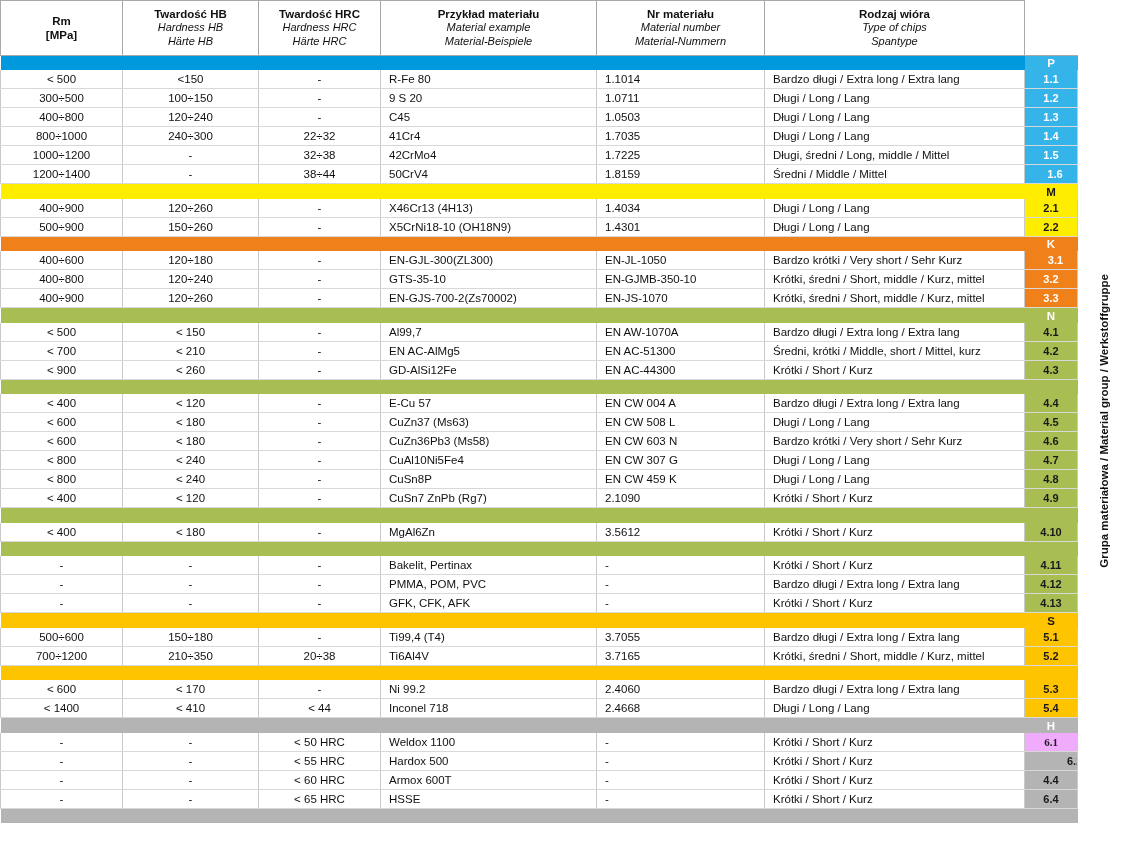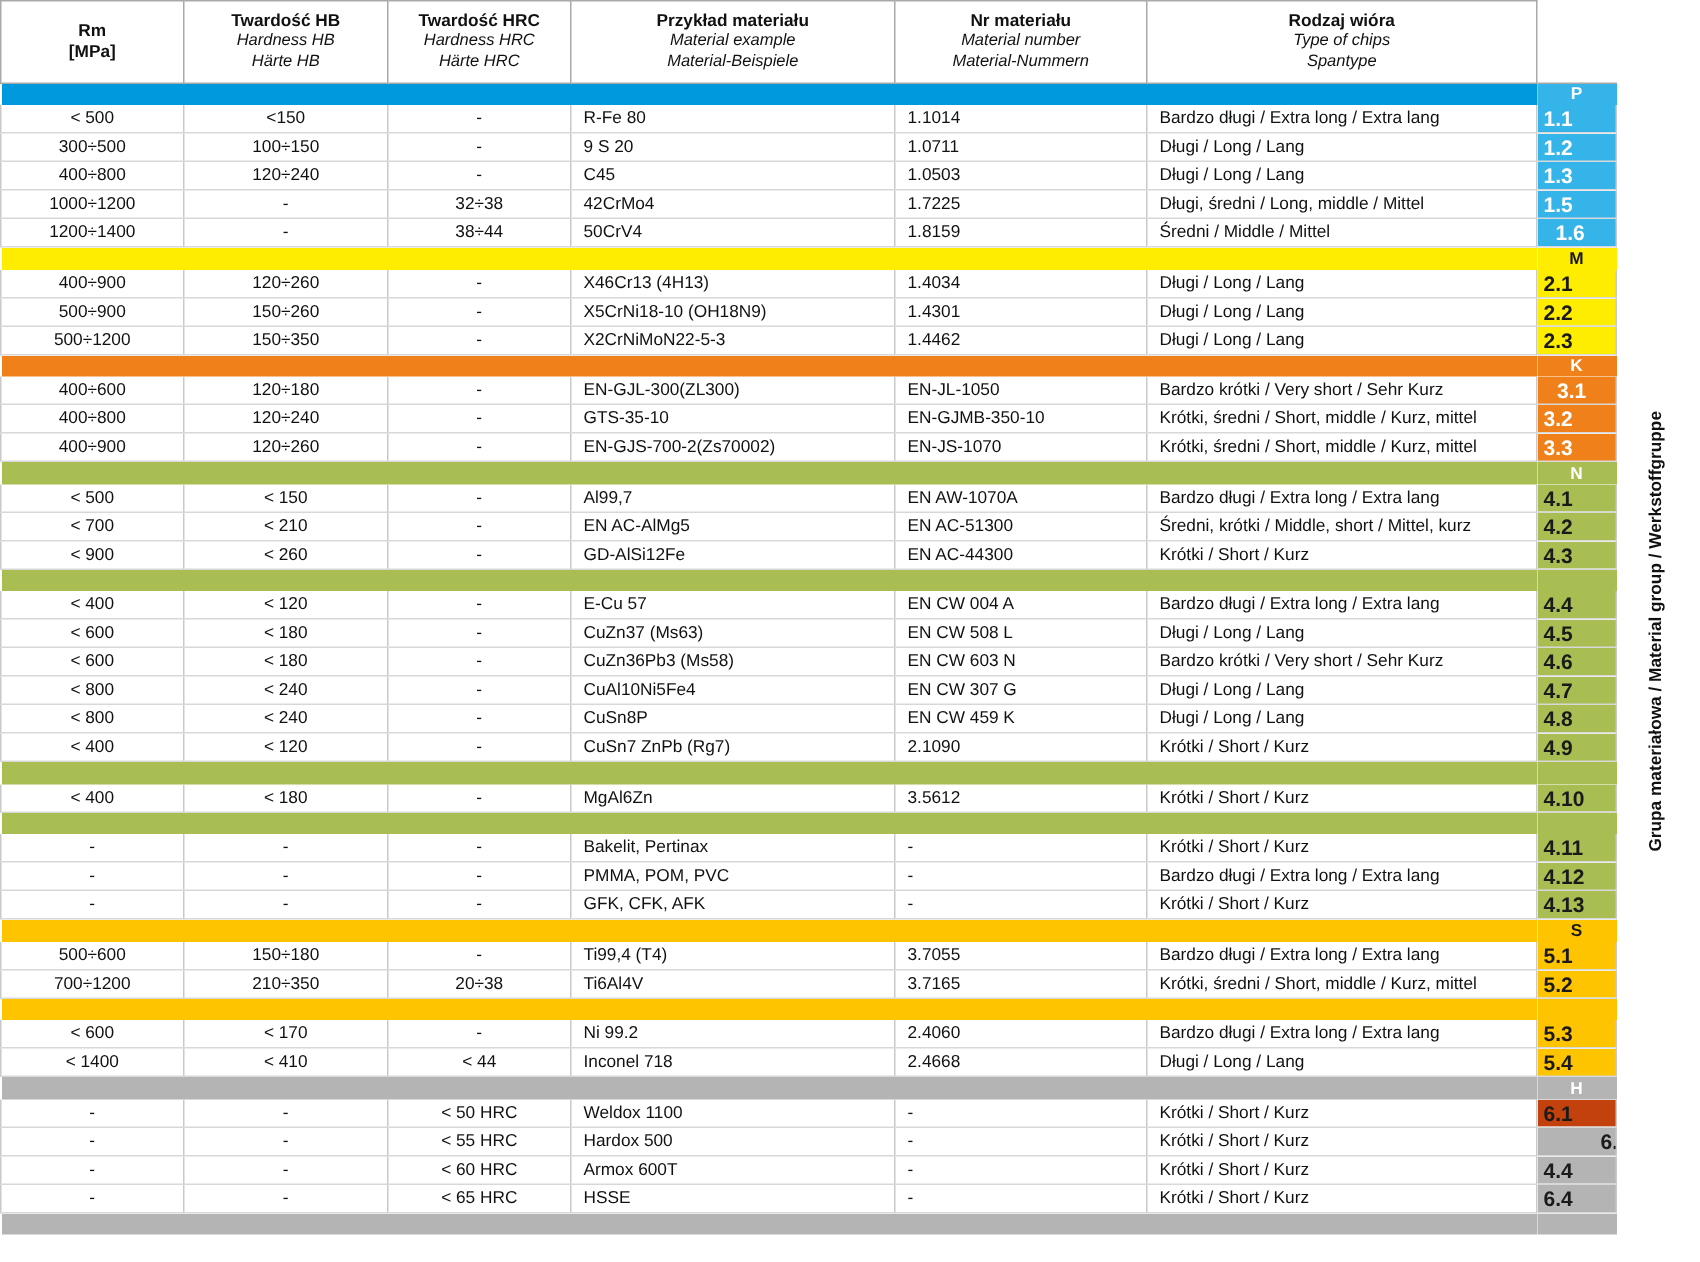--- a/index.html
+++ b/index.html
@@ -63,21 +63,21 @@
     vertical-align: middle;
     white-space: nowrap;
     overflow: hidden;
   }
   tr.data td {
     border-bottom: 1px solid #d8d8d8;
     background: #ffffff;
   }
   tr.data td.num { text-align: center; }
   tr.data td.txt { text-align: left; padding-left: 8px; }
-  tr.data td.code { font-weight: bold; font-size: 14px; }
+  tr.data td.code { text-align: center; font-weight: bold; font-size: 11px; }
 
   
   tr.band td {
     height: 15px;
     padding: 0 4px;
     border: none;
     font-weight: bold;
     font-size: 11.5px;
   }
   tr.band td.letter {
@@ -181,20 +181,29 @@
           <tr class="data">
             <td class="num">400÷800</td>
             <td class="num">120÷240</td>
             <td class="num">-</td>
             <td class="txt">C45</td>
             <td class="txt">1.0503</td>
             <td class="txt">Długi / Long / Lang</td>
             <td class="code" style="background: rgb(53, 180, 234); color: rgb(255, 255, 255);">1.3</td>
           </tr>
           <tr class="data">
+            <td class="num">800÷1000</td>
+            <td class="num">240÷300</td>
+            <td class="num">22÷32</td>
+            <td class="txt">41Cr4</td>
+            <td class="txt">1.7035</td>
+            <td class="txt">Długi / Long / Lang</td>
+            <td class="code" style="background: rgb(53, 180, 234); color: rgb(255, 255, 255);">1.4</td>
+          </tr>
+          <tr class="data">
             <td class="num">1000÷1200</td>
             <td class="num">-</td>
             <td class="num">32÷38</td>
             <td class="txt">42CrMo4</td>
             <td class="txt">1.7225</td>
             <td class="txt">Długi, średni / Long, middle / Mittel</td>
             <td class="code" style="background: rgb(53, 180, 234); color: rgb(255, 255, 255);">1.5</td>
           </tr>
           <tr class="data">
             <td class="num">1200÷1400</td>
@@ -219,29 +228,20 @@
             <td class="code" style="background: rgb(255, 237, 0); color: rgb(26, 26, 26);">2.1</td>
           </tr>
           <tr class="data">
             <td class="num">500÷900</td>
             <td class="num">150÷260</td>
             <td class="num">-</td>
             <td class="txt">X5CrNi18-10 (OH18N9)</td>
             <td class="txt">1.4301</td>
             <td class="txt">Długi / Long / Lang</td>
             <td class="code" style="background: rgb(255, 237, 0); color: rgb(26, 26, 26);">2.2</td>
-          </tr>
-          <tr class="data">
-            <td class="num">500÷1200</td>
-            <td class="num">150÷350</td>
-            <td class="num">-</td>
-            <td class="txt">X2CrNiMoN22-5-3</td>
-            <td class="txt">1.4462</td>
-            <td class="txt">Długi / Long / Lang</td>
-            <td class="code" style="background: rgb(255, 237, 0); color: rgb(26, 26, 26);">2.3</td>
           </tr>
           <tr class="band">
             <td colspan="6" style="background: rgb(240, 128, 25);"></td>
             <td class="letter" style="background: rgb(240, 128, 25); color: rgb(255, 255, 255);">K</td>
           </tr>
           <tr class="data">
             <td class="num">400÷600</td>
             <td class="num">120÷180</td>
             <td class="num">-</td>
             <td class="txt">EN-GJL-300(ZL300)</td>
@@ -448,21 +448,21 @@
             <td colspan="6" style="background: rgb(180, 180, 180);"></td>
             <td class="letter" style="background: rgb(180, 180, 180); color: rgb(255, 255, 255);">H</td>
           </tr>
           <tr class="data">
             <td class="num">-</td>
             <td class="num">-</td>
             <td class="num">&lt; 50 HRC</td>
             <td class="txt">Weldox 1100</td>
             <td class="txt">-</td>
             <td class="txt">Krótki / Short / Kurz</td>
-            <td class="code" style="background: #c2410c; color: rgb(26, 26, 26);">6.1</td>
+            <td class="code" style="background: #f0abfc; color: rgb(26, 26, 26); font-family: Liberation Serif, serif;">6.1</td>
           </tr>
           <tr class="data">
             <td class="num">-</td>
             <td class="num">-</td>
             <td class="num">&lt; 55 HRC</td>
             <td class="txt">Hardox 500</td>
             <td class="txt">-</td>
             <td class="txt">Krótki / Short / Kurz</td>
             <td class="code" style="background: rgb(180, 180, 180); color: rgb(26, 26, 26); padding-left: 42px;">6.2</td>
           </tr>

